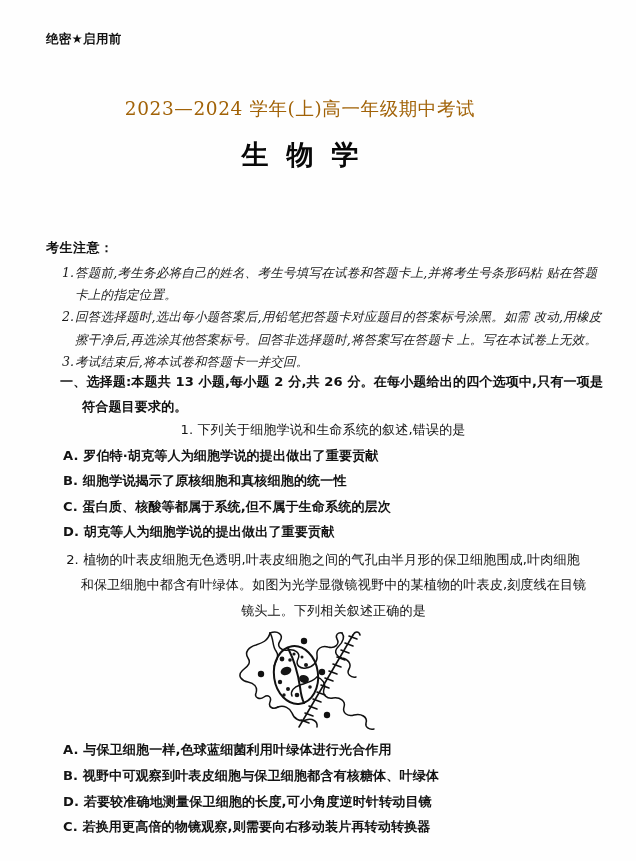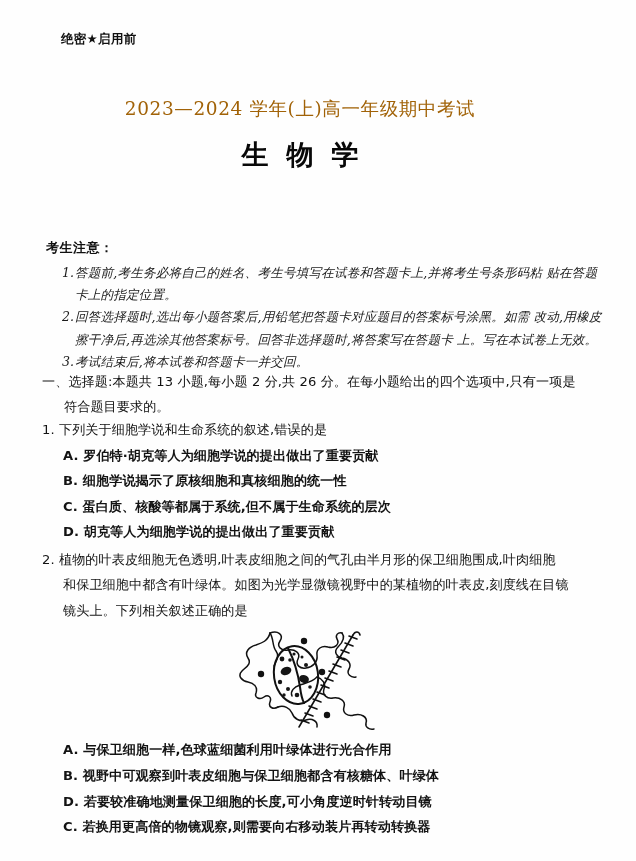--- a/index.html
+++ b/index.html
@@ -26,21 +26,20 @@
   .secrecy {
     position: absolute;
     left: 46px;
     top: 31px;
     font-family: "DejaVu Sans", sans-serif;
     font-size: 12.5px;
     font-weight: bold;
     letter-spacing: 0.3px;
     color: #111;
     white-space: nowrap;
-    margin-left: 15px;
   }
 
   
   .exam-title {
     position: absolute;
     left: 0;
     right: 36px;
     top: 96px;
     text-align: center;
     font-family: "DejaVu Serif", serif;
@@ -98,25 +97,25 @@
     padding-right: 1px;
   }
   .notice-text {
     flex: 1 1 auto;
     letter-spacing: 0.15px;
   }
 
   
   .section-heading {
     position: absolute;
-    left: 42px;
+    left: 60px;
     top: 369px;
     width: 562px;
     font-family: "DejaVu Sans", sans-serif;
-    font-weight: normal;
+    font-weight: bold;
     font-size: 13.1px;
     line-height: 25px;
     letter-spacing: 0.1px;
     color: #111;
   }
   .section-heading .cont {
     display: block;
     padding-left: 22px;
   }
 
@@ -129,20 +128,21 @@
     font-family: "DejaVu Sans", sans-serif;
     font-size: 13.1px;
     color: #131313;
   }
   .question {
     margin-bottom: 2px;
   }
   .q-stem {
     line-height: 25.5px;
     letter-spacing: 0.1px;
+    text-align: center;
   }
   .q-stem .ln {
     display: block;
   }
   .q-stem .ln.cont {
     padding-left: 21px;
   }
   .q-options {
     padding-left: 21px;
     font-weight: bold;

